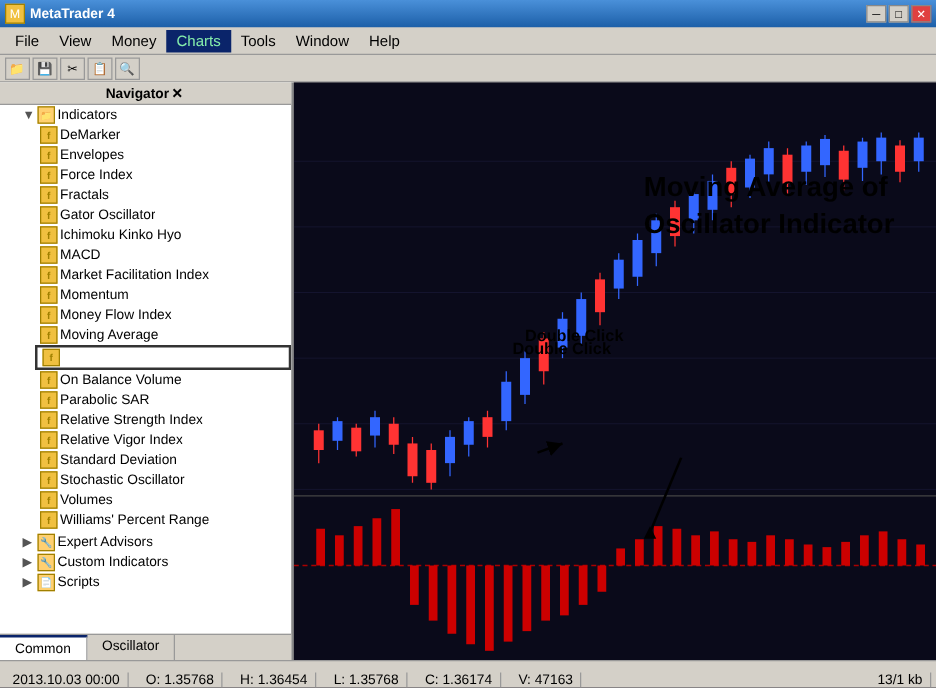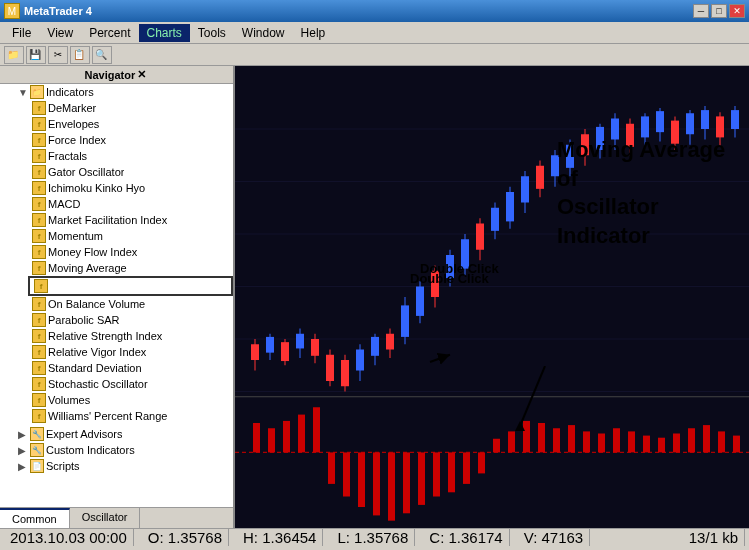--- a/index.html
+++ b/index.html
@@ -199,23 +199,23 @@
       position: relative;
       overflow: hidden;
     }
 
     
     .status-bar {
       background: #d4d0c8;
       height: 22px;
       border-top: 1px solid #999;
       display: flex;
-      align-items: flex-start;
+      align-items: flex-end;
       padding: 0 4px;
-      font-size: 15px;
+      font-size: 11px;
       gap: 8px;
     }
     .status-item {
       padding: 0 6px;
       border-right: 1px solid #999;
     }
 
     
     .chart-svg {
       width: 100%;
@@ -233,21 +233,21 @@
   <div class="title-bar-controls">
     <div class="title-btn">─</div>
     <div class="title-btn">□</div>
     <div class="title-btn close">✕</div>
   </div>
 </div>
 
 <div class="menu-bar">
   <span class="menu-item">File</span>
   <span class="menu-item">View</span>
-  <span class="menu-item">Percent</span>
+  <span class="menu-item">Money</span>
   <span class="menu-item active">Charts</span>
   <span class="menu-item">Tools</span>
   <span class="menu-item">Window</span>
   <span class="menu-item">Help</span>
 </div>
 
 <div class="toolbar">
   <div class="toolbar-btn">📁</div>
   <div class="toolbar-btn">💾</div>
   <div class="toolbar-btn">✂</div>
@@ -518,21 +518,21 @@
       <defs>
         <marker id="arr" markerWidth="6" markerHeight="6" refX="6" refY="3" orient="auto">
           <path d="M0,0 L6,3 L0,6 Z" fill="#000"></path>
         </marker>
       </defs>
     </svg>
 
     
     <div style="position: absolute; left: 185px; top: 195px; color: #000; font-size: 13px; font-weight: bold; background: rgba(255,255,255,0.0);">Double Click</div>
 
-    <div style="position: absolute; left: 280px; top: 70px; color: #000; font-size: 22px; font-weight: bold; line-height: 1.3; max-width: 220px; margin-left: 42px;">
+    <div style="position: absolute; left: 280px; top: 70px; color: #000; font-size: 22px; font-weight: bold; line-height: 1.3; max-width: 220px;">
       <span>Moving Average of<br>Oscillator Indicator</span>
     </div>
 
     
     <svg style="position: absolute; left: 270px; top: 300px;" width="60" height="80">
       <line x1="40" y1="0" x2="15" y2="60" stroke="#000" stroke-width="2"></line>
       <polygon points="10,65 15,55 20,65" fill="#000"></polygon>
     </svg>
 
     

